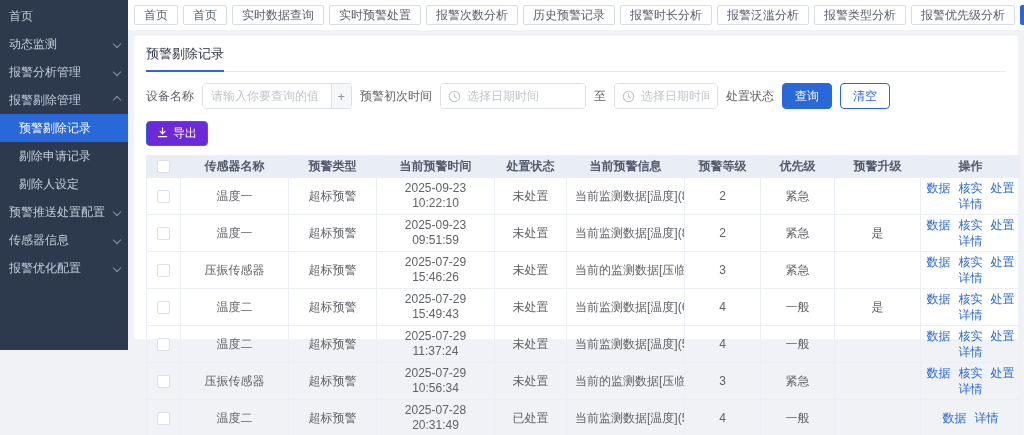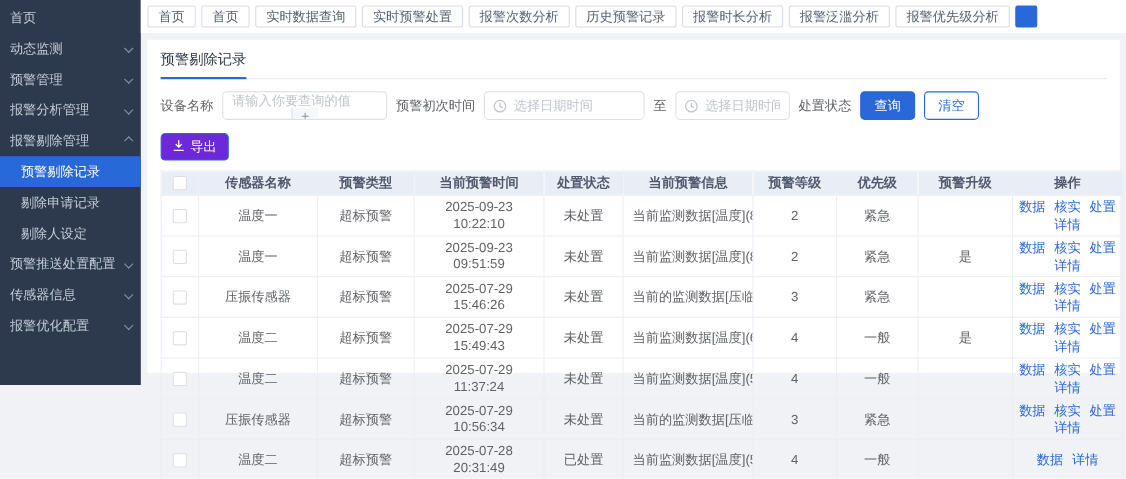--- a/index.html
+++ b/index.html
@@ -24,21 +24,21 @@
   .tab.active { background:#2968d8; border-color:#2968d8; color:#fff; gap:5px; }
 
   
   .card { background:#fff; margin:6px 6px 11px 6px; flex:1; display:flex; flex-direction:column; padding:0 12px 6px 12px; min-height:0; }
   .title-row { border-bottom:1px solid #e8eaec; padding-top:9px; }
   .page-title { display:inline-block; color:#2c3644; font-size:13px; padding-bottom:7px; border-bottom:2px solid #2968d8; margin-bottom:-1px; }
 
   
   .filters { display:flex; align-items:center; margin-top:11px; gap:8px; flex-wrap:nowrap; }
   .flabel { color:#606266; white-space:nowrap; }
-  .inp-wrap { display:flex; align-items:center; border:1px solid #dcdfe6; border-radius:4px; height:26px; background:#fff; overflow:hidden;flex-direction:column; }
+  .inp-wrap { display:flex; align-items:center; border:1px solid #dcdfe6; border-radius:4px; height:26px; background:#fff; overflow:hidden; }
   .inp-wrap input { border:0; outline:none; height:100%; padding:0 8px; font-size:12px; color:#606266; width:100%; font-family:inherit; }
   .inp-wrap input::placeholder { color:#c0c4cc; }
   .append { width:24px; height:100%; border-left:1px solid #dcdfe6; background:#f5f7fa; color:#909399; display:flex; align-items:center; justify-content:center; cursor:pointer; font-size:13px; }
   .device-wrap { width:150px; }
   .date-wrap { position:relative; }
   .date-wrap .clock { position:absolute; left:7px; top:6px; }
   .date-wrap input { padding-left:26px; }
   .date1 { width:146px; } .date2 { width:104px; }
   .select-wrap { position:relative; width:112px; }
   .select-wrap input { padding-right:22px; }
@@ -69,24 +69,20 @@
 
   <aside class="sidebar">
     <div class="side-item">
         <span class="lbl">首页</span>
       </div>
     <div class="side-item">
         <span class="lbl">动态监测</span>
         <span class="chev"></span>
       </div>
     <div class="side-item">
-        <span class="lbl">预警管理</span>
-        <span class="chev"></span>
-      </div>
-    <div class="side-item">
         <span class="lbl">报警分析管理</span>
         <span class="chev"></span>
       </div>
     <div class="side-item">
         <span class="lbl">报警剔除管理</span>
         <span class="chev up"></span>
       </div>
     <div class="side-item sub active">
         <span class="lbl">预警剔除记录</span>
       </div>
@@ -129,20 +125,23 @@
           <span>报警次数分析</span>
         </div>
       <div class="tab">
           <span>历史预警记录</span>
         </div>
       <div class="tab">
           <span>报警时长分析</span>
         </div>
       <div class="tab">
           <span>报警泛滥分析</span>
+        </div>
+      <div class="tab">
+          <span>报警类型分析</span>
         </div>
       <div class="tab">
           <span>报警优先级分析</span>
         </div>
       <div class="tab active">
         
         
         
       </div>
 

